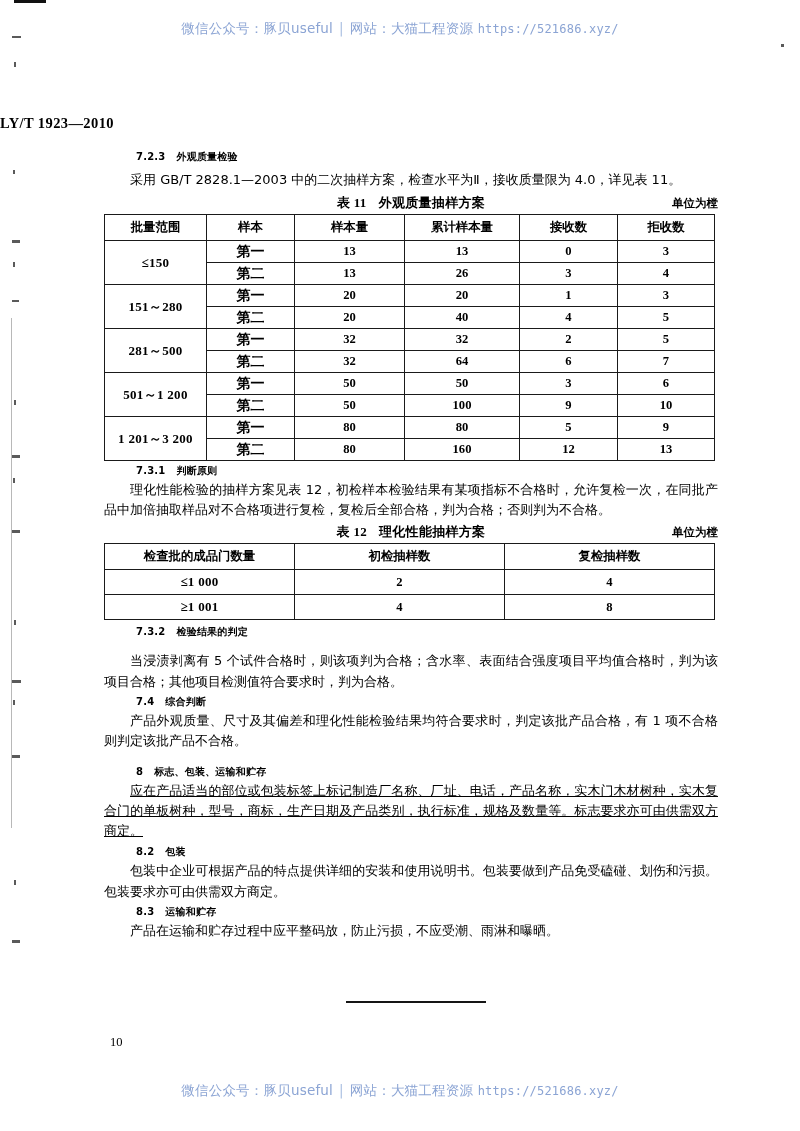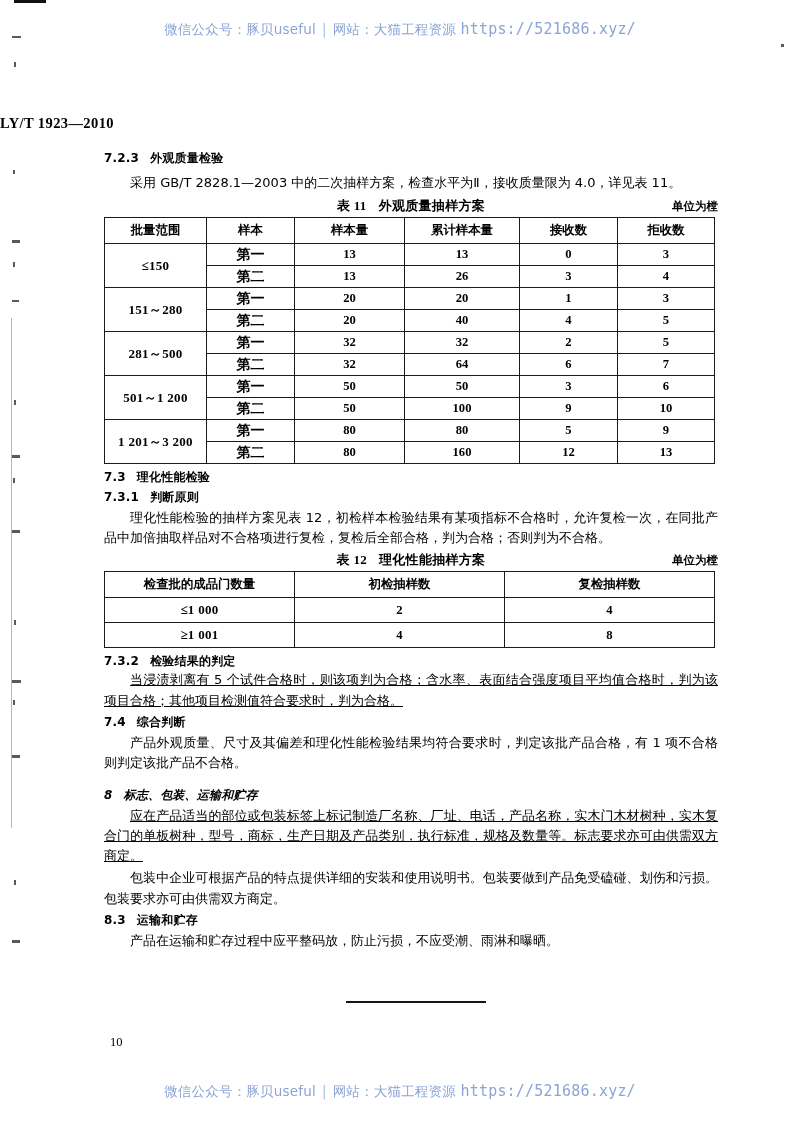--- a/index.html
+++ b/index.html
@@ -30,21 +30,21 @@
     font-family: "DejaVu Sans", "Liberation Sans", sans-serif;
     white-space: nowrap;
     letter-spacing: 0.2px;
   }
   .watermark .wm-sep {
     color: #a9bee0;
     padding: 0 6px;
   }
   .watermark .wm-url {
     font-family: "DejaVu Sans Mono", "Liberation Mono", monospace;
-    font-size: 15px;
+    font-size: 12px;
   }
   #watermark-top  { top: 20px; }
   #watermark-bottom { top: 1082px; }
 
   
   .edge-rule {
     position: absolute;
     background: #b8b8b8;
   }
   #edge-vline {
@@ -79,23 +79,24 @@
     top: 115px;
     font-family: "Liberation Serif", serif;
     font-weight: bold;
     font-size: 14.5px;
     letter-spacing: 0.4px;
   }
 
   .h-clause {
     font-family: "DejaVu Sans", "Liberation Sans", sans-serif;
     font-weight: bold;
-    font-size: 12px;
+    font-size: 10px;
     letter-spacing: 0.2px;
     white-space: nowrap;
+    margin-left: 32px;
   }
   .h-clause .num { padding-right: 11px; }
 
   .para {
     font-family: "DejaVu Sans", "Liberation Sans", sans-serif;
     font-size: 13px;
     line-height: 1.55;
     text-align: justify;
     text-justify: inter-ideograph;
   }
@@ -333,23 +334,20 @@
         <tr>
           <td class="samplecell">第二</td>
           <td class="numcell">80</td>
           <td class="numcell">160</td>
           <td class="numcell">12</td>
           <td class="numcell">13</td>
         </tr>
       </tbody>
     </table>
 
-    <div class="h-clause" style="margin-top:5px;">
-      <span class="num">7.3</span><span>理化性能检验</span>
-    </div>
 
     <div class="h-clause" style="margin-top:3px;">
       <span class="num">7.3.1</span><span>判断原则</span>
     </div>
 
     <div class="para indent" style="margin-top:2px;margin-bottom:3px;">理化性能检验的抽样方案见表 12，初检样本检验结果有某项指标不合格时，允许复检一次，在同批产品中加倍抽取样品对不合格项进行复检，复检后全部合格，判为合格；否则判为不合格。</div>
 
     <div class="table-caption-row">
       <div class="table-caption">
         <span>表 12</span><span class="cap-gap"></span><span>理化性能抽样方案</span>
@@ -380,33 +378,36 @@
           <td class="lotcell" style="height:24px;">≥1 001</td>
           <td class="numcell">4</td>
           <td class="numcell">8</td>
         </tr>
       </tbody>
     </table>
 
     <div class="h-clause" style="margin-top:5px;">
       <span class="num">7.3.2</span><span>检验结果的判定</span>
     </div>
-    <div class="para indent" style="margin-top:0;text-decoration:underline;">当浸渍剥离有 5 个试件合格时，则该项判为合格；含水率、表面结合强度项目平均值合格时，判为该项目合格；其他项目检测值符合要求时，判为合格。</div>
+    <div class="para indent" style="margin-top:12px;">当浸渍剥离有 5 个试件合格时，则该项判为合格；含水率、表面结合强度项目平均值合格时，判为该项目合格；其他项目检测值符合要求时，判为合格。</div>
 
     <div class="h-clause" style="margin-top:3px;">
       <span class="num">7.4</span><span>综合判断</span>
     </div>
     <div class="para indent" style="margin-top:2px;">产品外观质量、尺寸及其偏差和理化性能检验结果均符合要求时，判定该批产品合格，有 1 项不合格则判定该批产品不合格。</div>
 
-    <div class="h-clause" style="margin-top:14px;font-style:italic;">
+    <div class="h-clause" style="margin-top:14px;">
       <span class="num">8</span><span>标志、包装、运输和贮存</span>
     </div>
 
     <div class="para indent" style="margin-top:2px;text-decoration:underline;">应在产品适当的部位或包装标签上标记制造厂名称、厂址、电话，产品名称，实木门木材树种，实木复合门的单板树种，型号，商标，生产日期及产品类别，执行标准，规格及数量等。标志要求亦可由供需双方商定。</div>
 
+    <div class="h-clause" style="margin-top:4px;">
+      <span class="num">8.2</span><span>包装</span>
+    </div>
     <div class="para indent" style="margin-top:2px;">包装中企业可根据产品的特点提供详细的安装和使用说明书。包装要做到产品免受磕碰、划伤和污损。包装要求亦可由供需双方商定。</div>
 
     <div class="h-clause" style="margin-top:3px;">
       <span class="num">8.3</span><span>运输和贮存</span>
     </div>
     <div class="para indent" style="margin-top:2px;">产品在运输和贮存过程中应平整码放，防止污损，不应受潮、雨淋和曝晒。</div>
 
   </div>
 
   <div id="foot-rule"></div>

